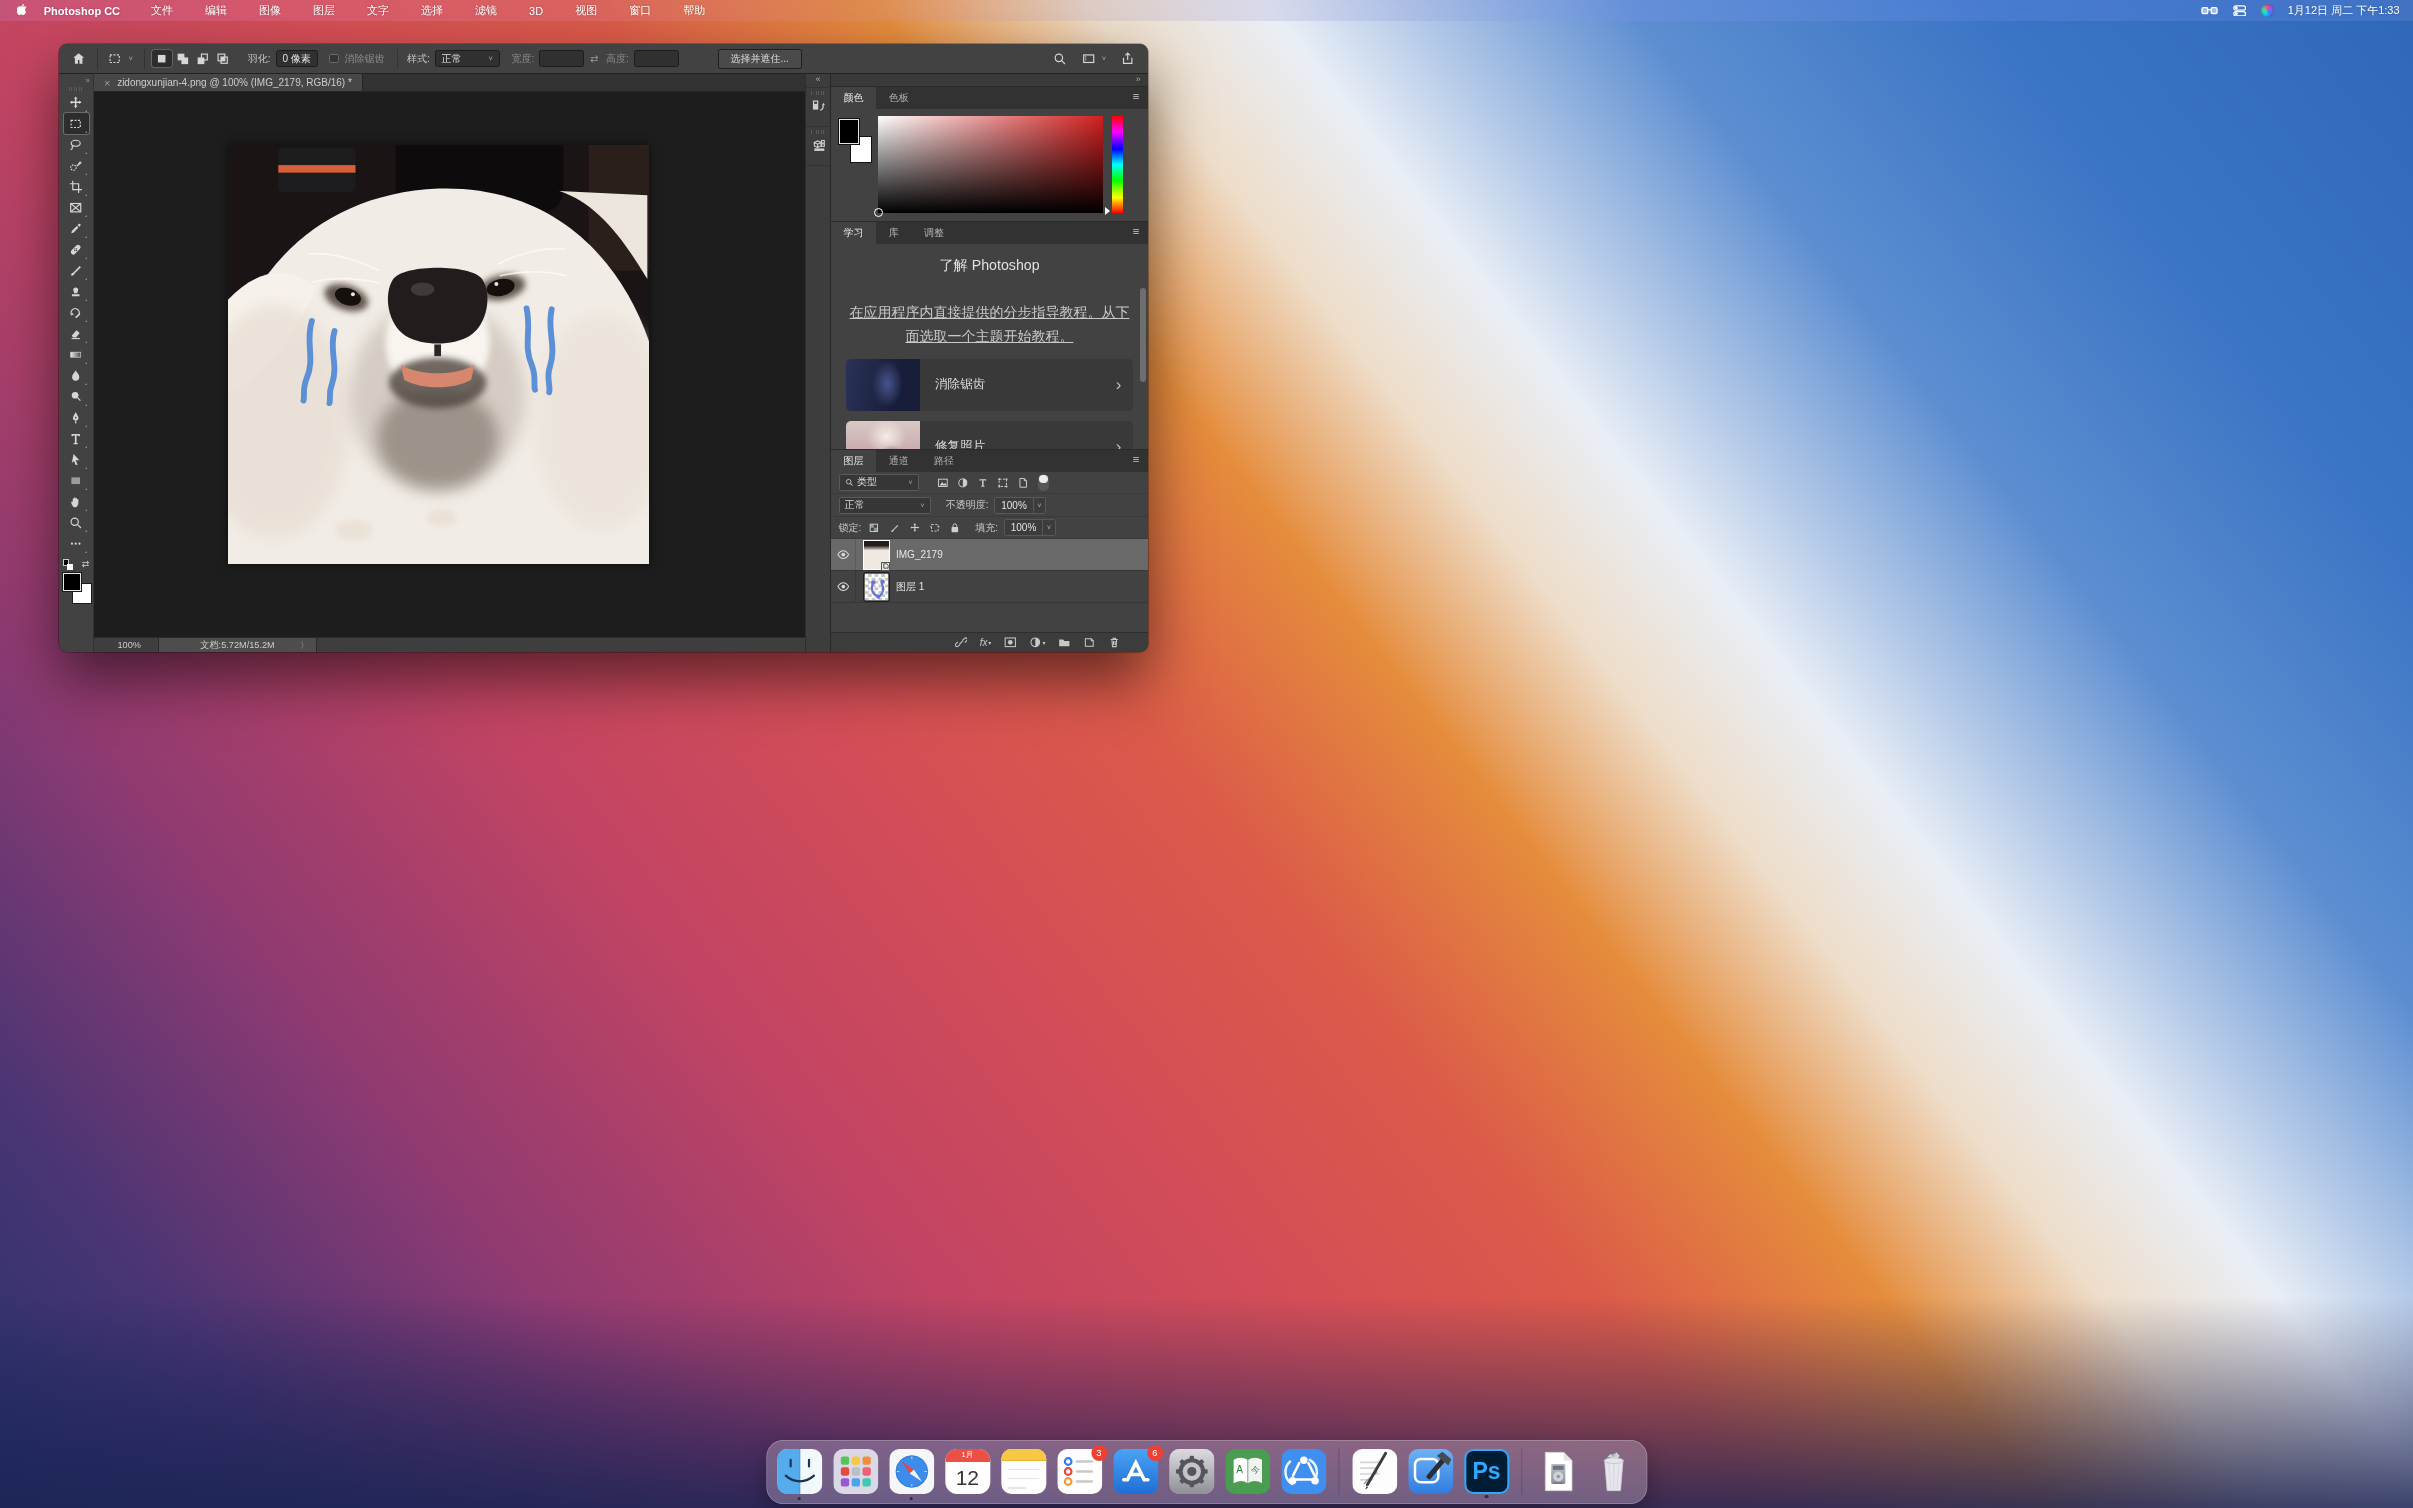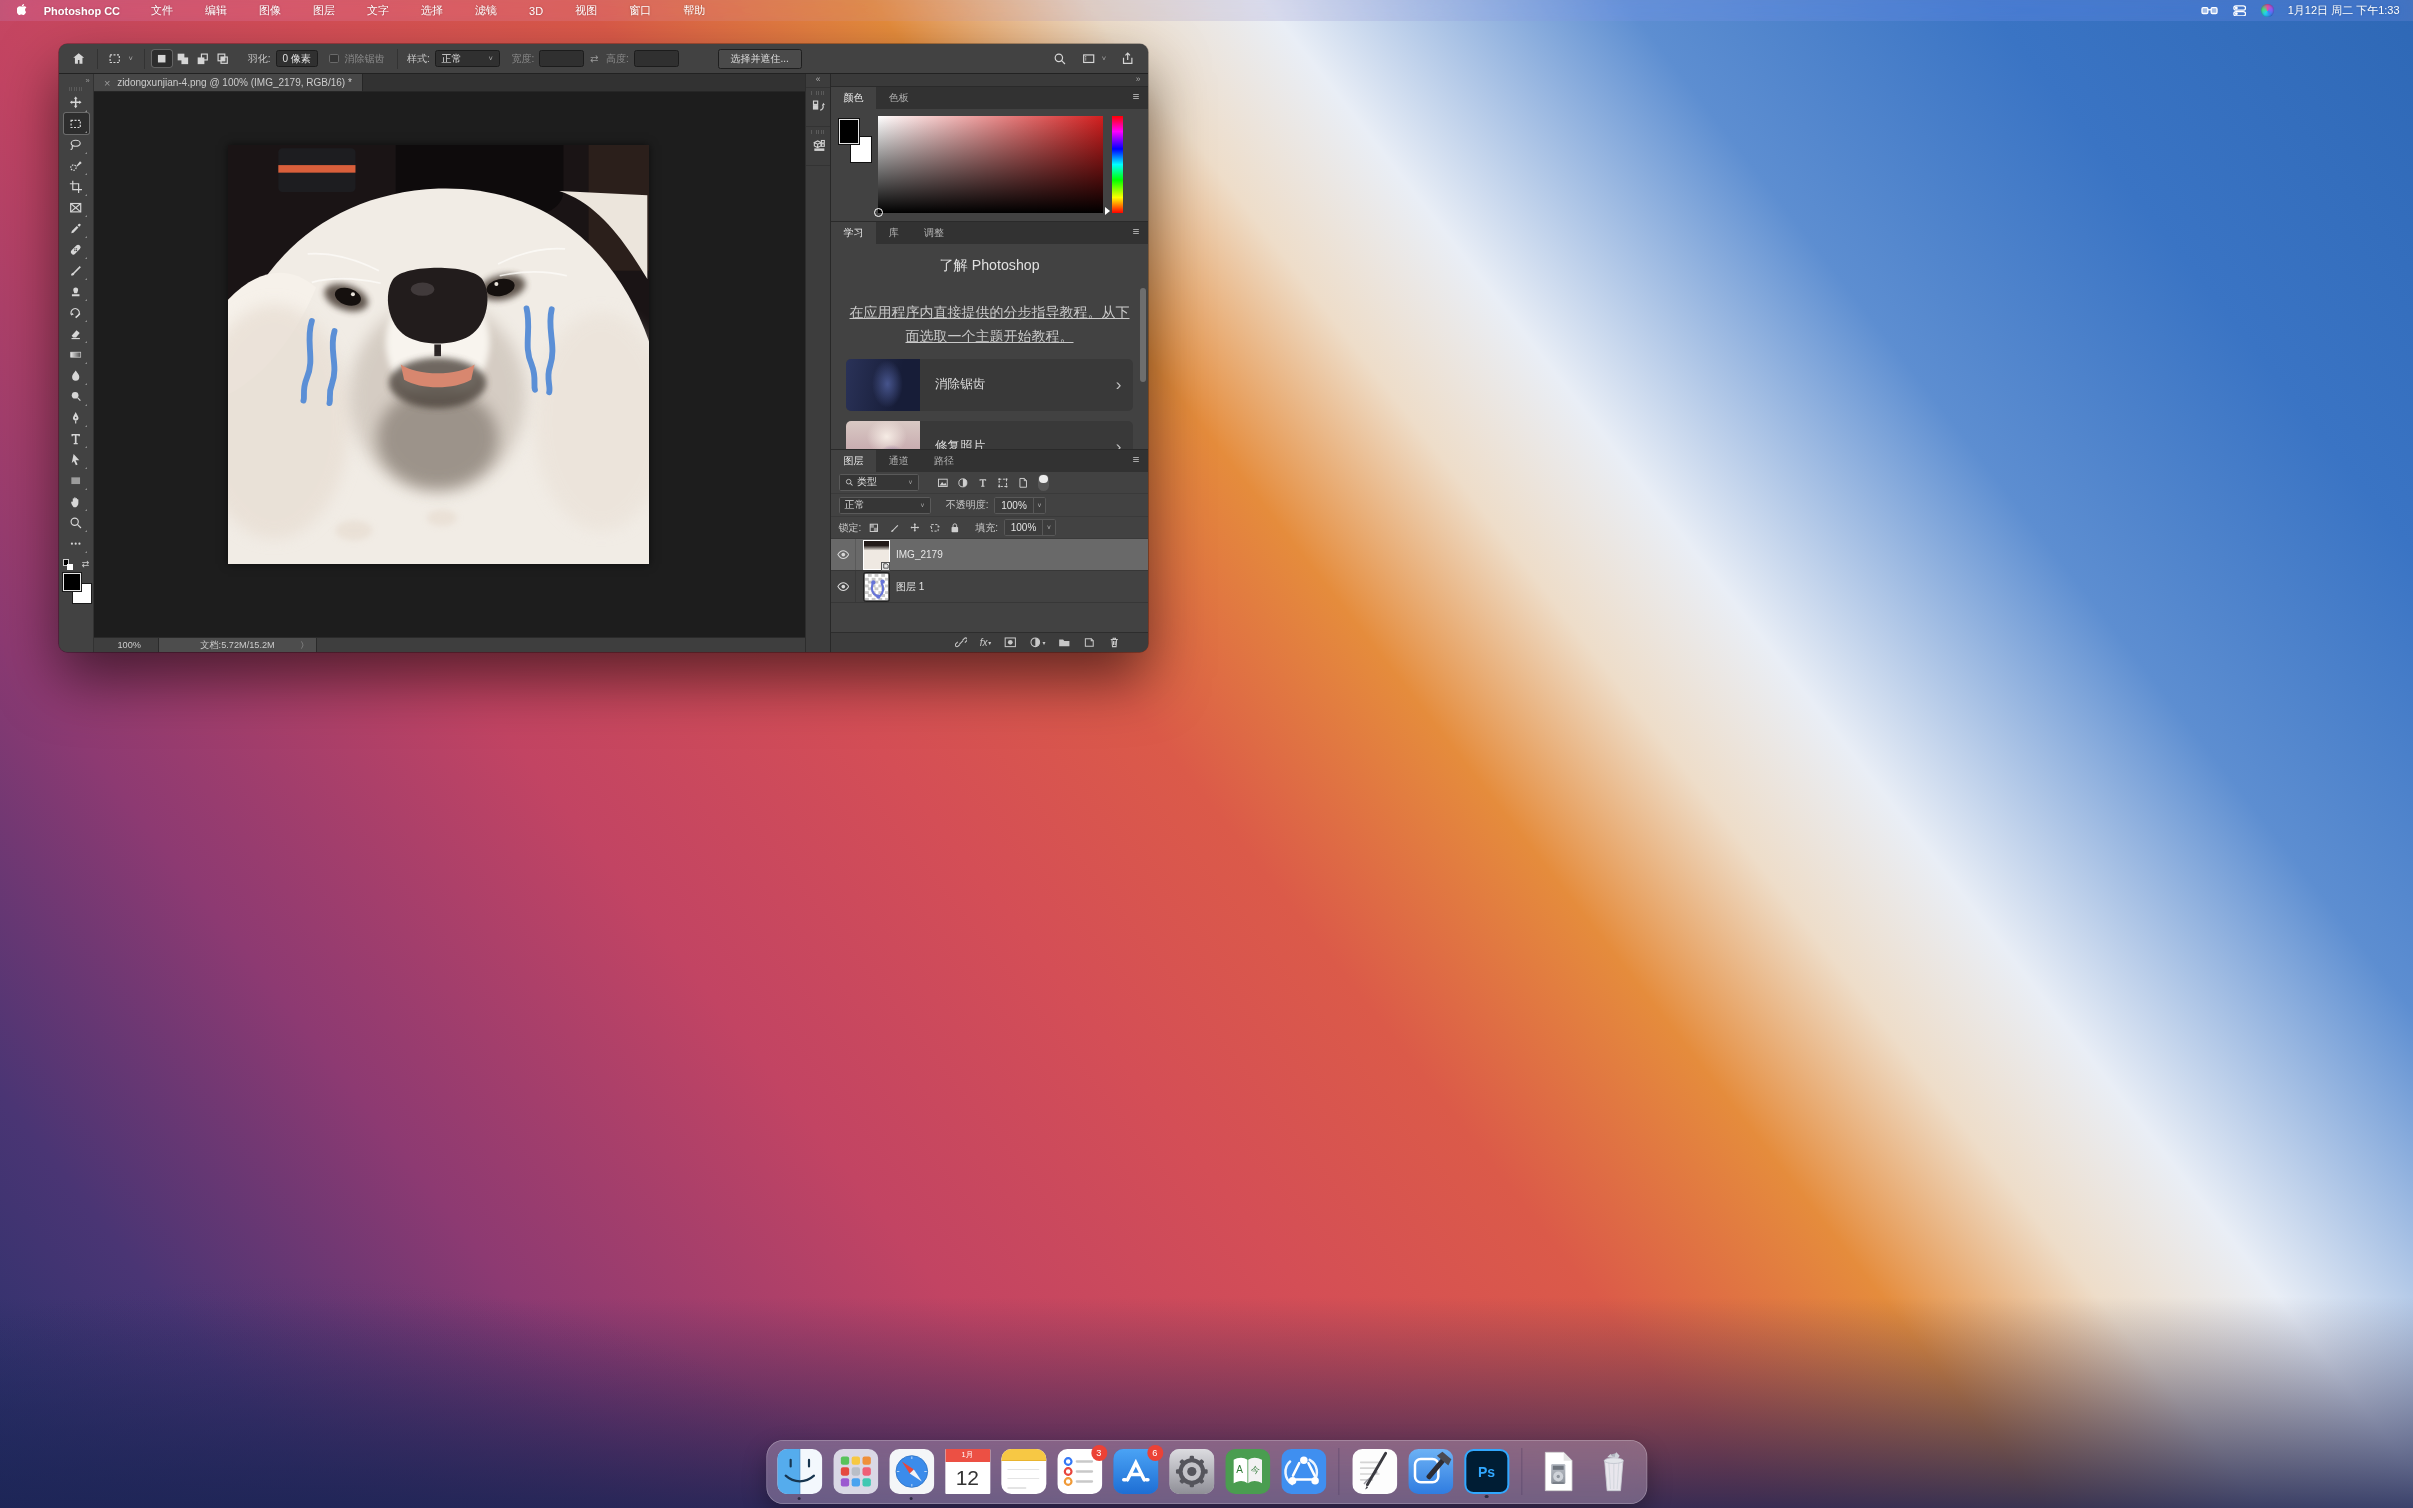--- a/index.html
+++ b/index.html
@@ -194,30 +194,30 @@
     box-shadow:inset 0 0 0 0.8px rgba(255,255,255,.28), 0 10px 25px rgba(0,0,0,.3);
     backdrop-filter:blur(13.4px); display:flex; align-items:center; padding:6.7px 11px; gap:11px; z-index:40; }
   .dicon { width:45px; height:45px; border-radius:10px; position:relative; flex:none; }
   .dicon svg { width:45px; height:45px; display:block; }
   .run::before { content:""; position:absolute; left:50%; bottom:-5.9px; width:3.4px; height:3.4px;
     border-radius:50%; background:rgba(35,35,55,.85); transform:translateX(-50%); }
   .badge { position:absolute; top:-4.2px; right:-5px; min-width:16px; height:16px; border-radius:8.4px;
     background:#ec4236; color:#fff; font-size:9.2px; display:flex; align-items:center;
     justify-content:center; padding:0 3.4px; z-index:2; }
   .ddiv { width:0.8px; height:47px; background:rgba(70,55,95,.4); margin:0 1.7px; flex:none; }
-  .cal { background:#fff; overflow:hidden; border-radius:1px; display:flex; flex-direction:column; }
+  .cal { background:#fff; overflow:hidden; border-radius:12px; display:flex; flex-direction:column; }
   .cal .m { height:12.6px; background:#ec5044; color:#fff; font-size:7.5px; text-align:center; line-height:12.6px; }
   .cal .d { flex:1; display:flex; align-items:center; justify-content:center; font-size:21px;
     color:#333; font-weight:300; }
   .notes { background:#fff; border-radius:10px; overflow:hidden; }
   .notes .band { height:11.7px; background:#f7c844; border-bottom:0.8px solid #e9b42f; }
   .notes .ln { height:1.7px; background:#e4e4e4; margin:7.5px 6.7px 0; border-radius:0.8px; }
   .ps-ic { background:#001d34; border:2.1px solid #31a8ff; border-radius:9.2px;
     display:flex; align-items:center; justify-content:center; }
-  .ps-ic span { color:#31a8ff; font-size:14px; font-weight:bold; }
+  .ps-ic span { color:#31a8ff; font-size:23px; font-weight:bold; }
 </style>
 </head>
 <body>
 
 <div class="desktop"></div>
 
 <div class="menubar">
   <span class="apple">
     <svg width="11.7" height="13.4" viewBox="0 0 17 20">
         <path fill="#fff" d="M12.9 0c.1 1.2-.4 2.4-1.1 3.2-.8.9-2 1.6-3.2 1.5-.1-1.2.5-2.4 1.2-3.2C10.5.6 11.8 0 12.9 0zM16.6 15c-.5 1.1-.7 1.6-1.4 2.6-.9 1.4-2.2 3.1-3.7 3.1-1.4 0-1.8-.9-3.6-.9s-2.3.9-3.6.9c-1.6 0-2.8-1.5-3.7-2.9C-1.6 14-1.9 9 .8 6.4 2 5.1 3.7 4.4 5.3 4.4c1.6 0 2.7.9 4 .9 1.3 0 2.1-.9 4-.9 1.4 0 3 .8 4 2.1-3.5 1.9-2.9 6.9-.7 8.5z" transform="scale(.8)"></path>

